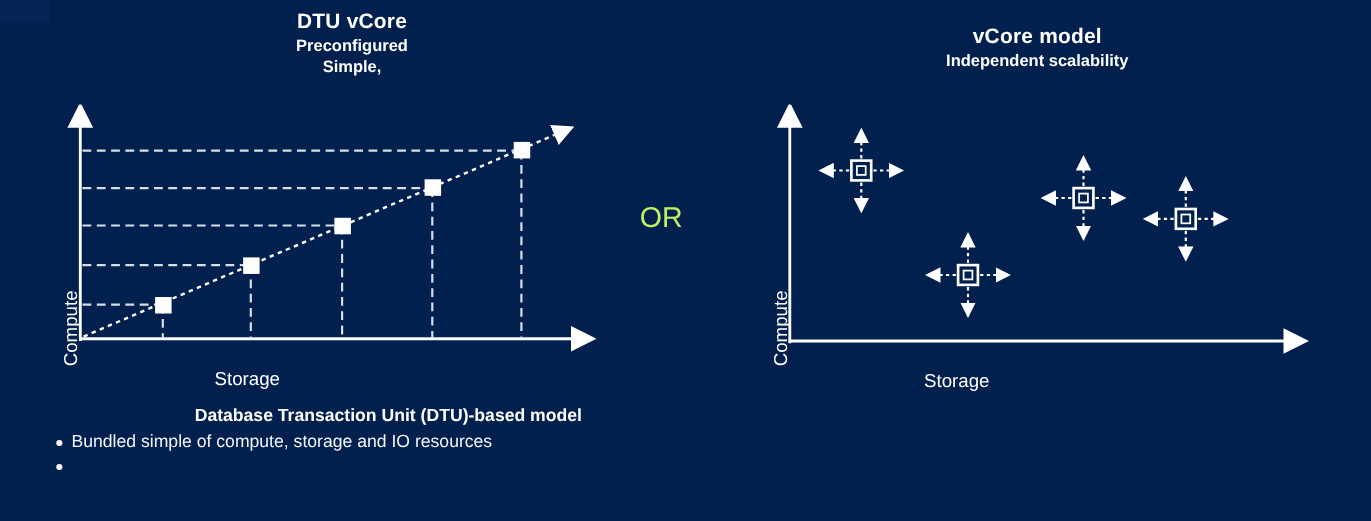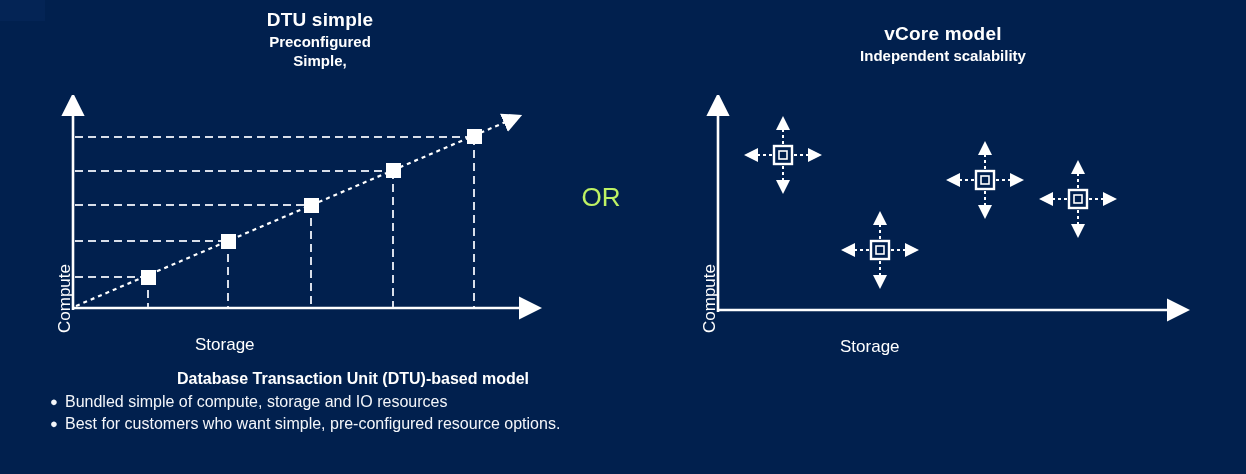--- a/index.html
+++ b/index.html
@@ -67,21 +67,21 @@
   .cap-left .bullets{padding-left:10px;}
 </style>
 </head>
 <body>
 
 <div class="corner-artifact"></div>
 
 <div class="panel panel-left">
 
   <div class="title-block tb-left">
-    <div class="title-main">DTU simple</div>
+    <div class="title-main">DTU vCore</div>
     <div class="title-sub">Preconfigured</div>
     <div class="title-sub">Simple,</div>
   </div>
 
   <div class="chart" style="left:0;top:95px;">
     <svg width="640" height="230" viewBox="0 0 640 230">
       <defs>
         <marker id="ah-l" markerWidth="9" markerHeight="9" refX="2" refY="4.5" orient="auto">
           <path d="M0,0 L9,4.5 L0,9 z" fill="#ffffff"></path>
         </marker>
@@ -124,21 +124,20 @@
 
   <div class="caption cap-left">
     <div class="caption-heading">Database Transaction Unit (DTU)-based model</div>
     <ul class="bullets">
       <li>
         <span class="dot">●</span>
         <span>Bundled simple of compute, storage and IO resources</span>
       </li>
       <li>
         <span class="dot">●</span>
-        <span>Best for customers who want simple, pre-configured resource options.</span>
       </li>
     </ul>
   </div>
 </div>
 
 <div class="or-label">OR</div>
 
 <div class="panel panel-right">
 
   <div class="title-block tb-right">

